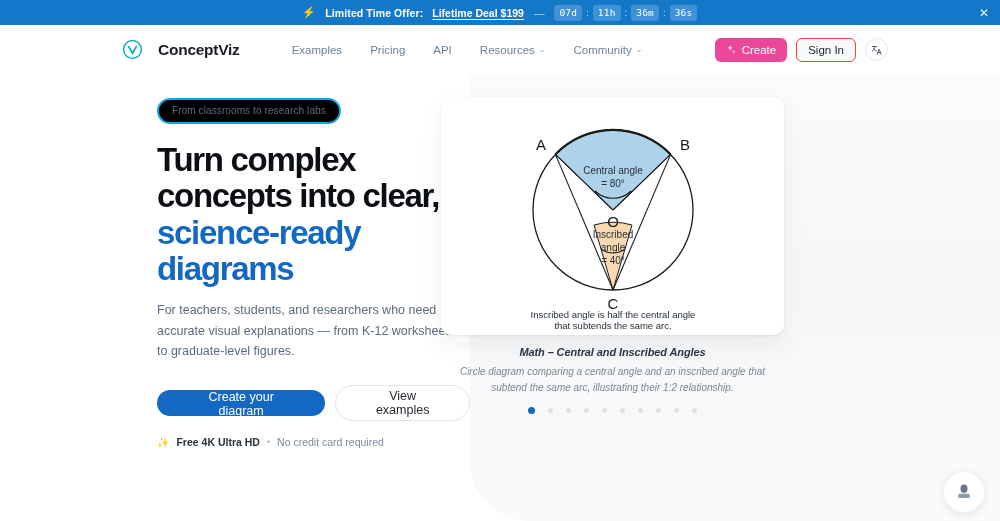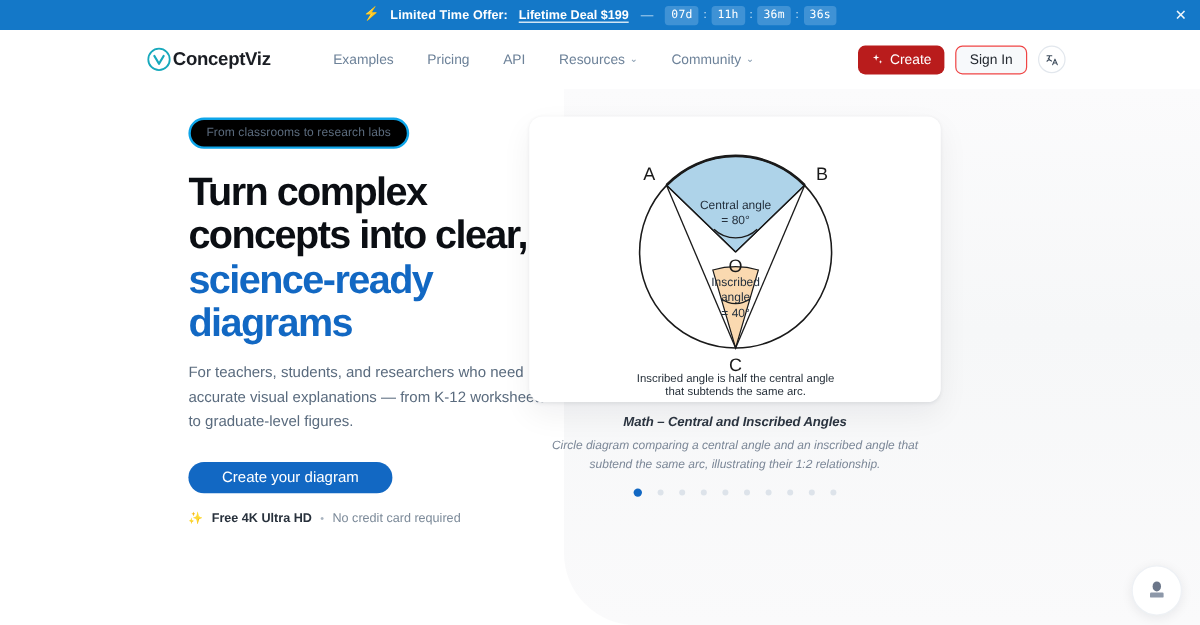--- a/index.html
+++ b/index.html
@@ -60,21 +60,21 @@
   
   .header {
     height: 49px;
     background: #ffffff;
     display: flex;
     align-items: center;
     padding: 0 112px 0 122px;
     position: relative;
     z-index: 5;
   }
-  .brand { display: flex; align-items: center; gap: 1px; text-align: center; }
+  .brand { display: flex; align-items: center; gap: 15px; text-align: center; }
   .brand-mark { width: 21px; height: 21px; display: block; }
   .brand-name {
     font-size: 15.5px;
     font-weight: bold;
     color: #1a1d23;
     letter-spacing: -.25px;
   }
 
   .nav {
     display: flex;
@@ -94,21 +94,21 @@
   }
   .caret { font-size: 8px; color: #8ea2b5; line-height: 1; }
 
   .header-actions {
     margin-left: auto;
     display: flex;
     align-items: center;
     gap: 9px;
   }
   .btn-create {
-    background: #b91c1c;
+    background: #ec4899;
     color: #fff;
     border: none;
     border-radius: 6px;
     height: 24px;
     padding: 12px 11px;
     font-size: 11.5px;
     font-family: inherit;
     display: flex;
     align-items: center;
     gap: 5px;
@@ -380,20 +380,21 @@
 
   <div class="hero-left">
     <div class="eyebrow">From classrooms to research labs</div>
 
     <h1 class="headline"><span>Turn complex concepts into clear, </span><span class="accent">science-ready diagrams</span></h1>
 
     <p class="subhead">For teachers, students, and researchers who need accurate visual explanations — from K-12 worksheets to graduate-level figures.</p>
 
     <div class="cta-row">
       <button class="btn-primary">Create your diagram</button>
+      <button class="btn-ghost">View examples</button>
     </div>
 
     <div class="trust-row">
       <span class="trust-spark">✨</span>
       <span class="trust-strong">Free 4K Ultra HD</span>
       <span class="trust-dot">•</span>
       <span class="trust-muted">No credit card required</span>
     </div>
   </div>
 

